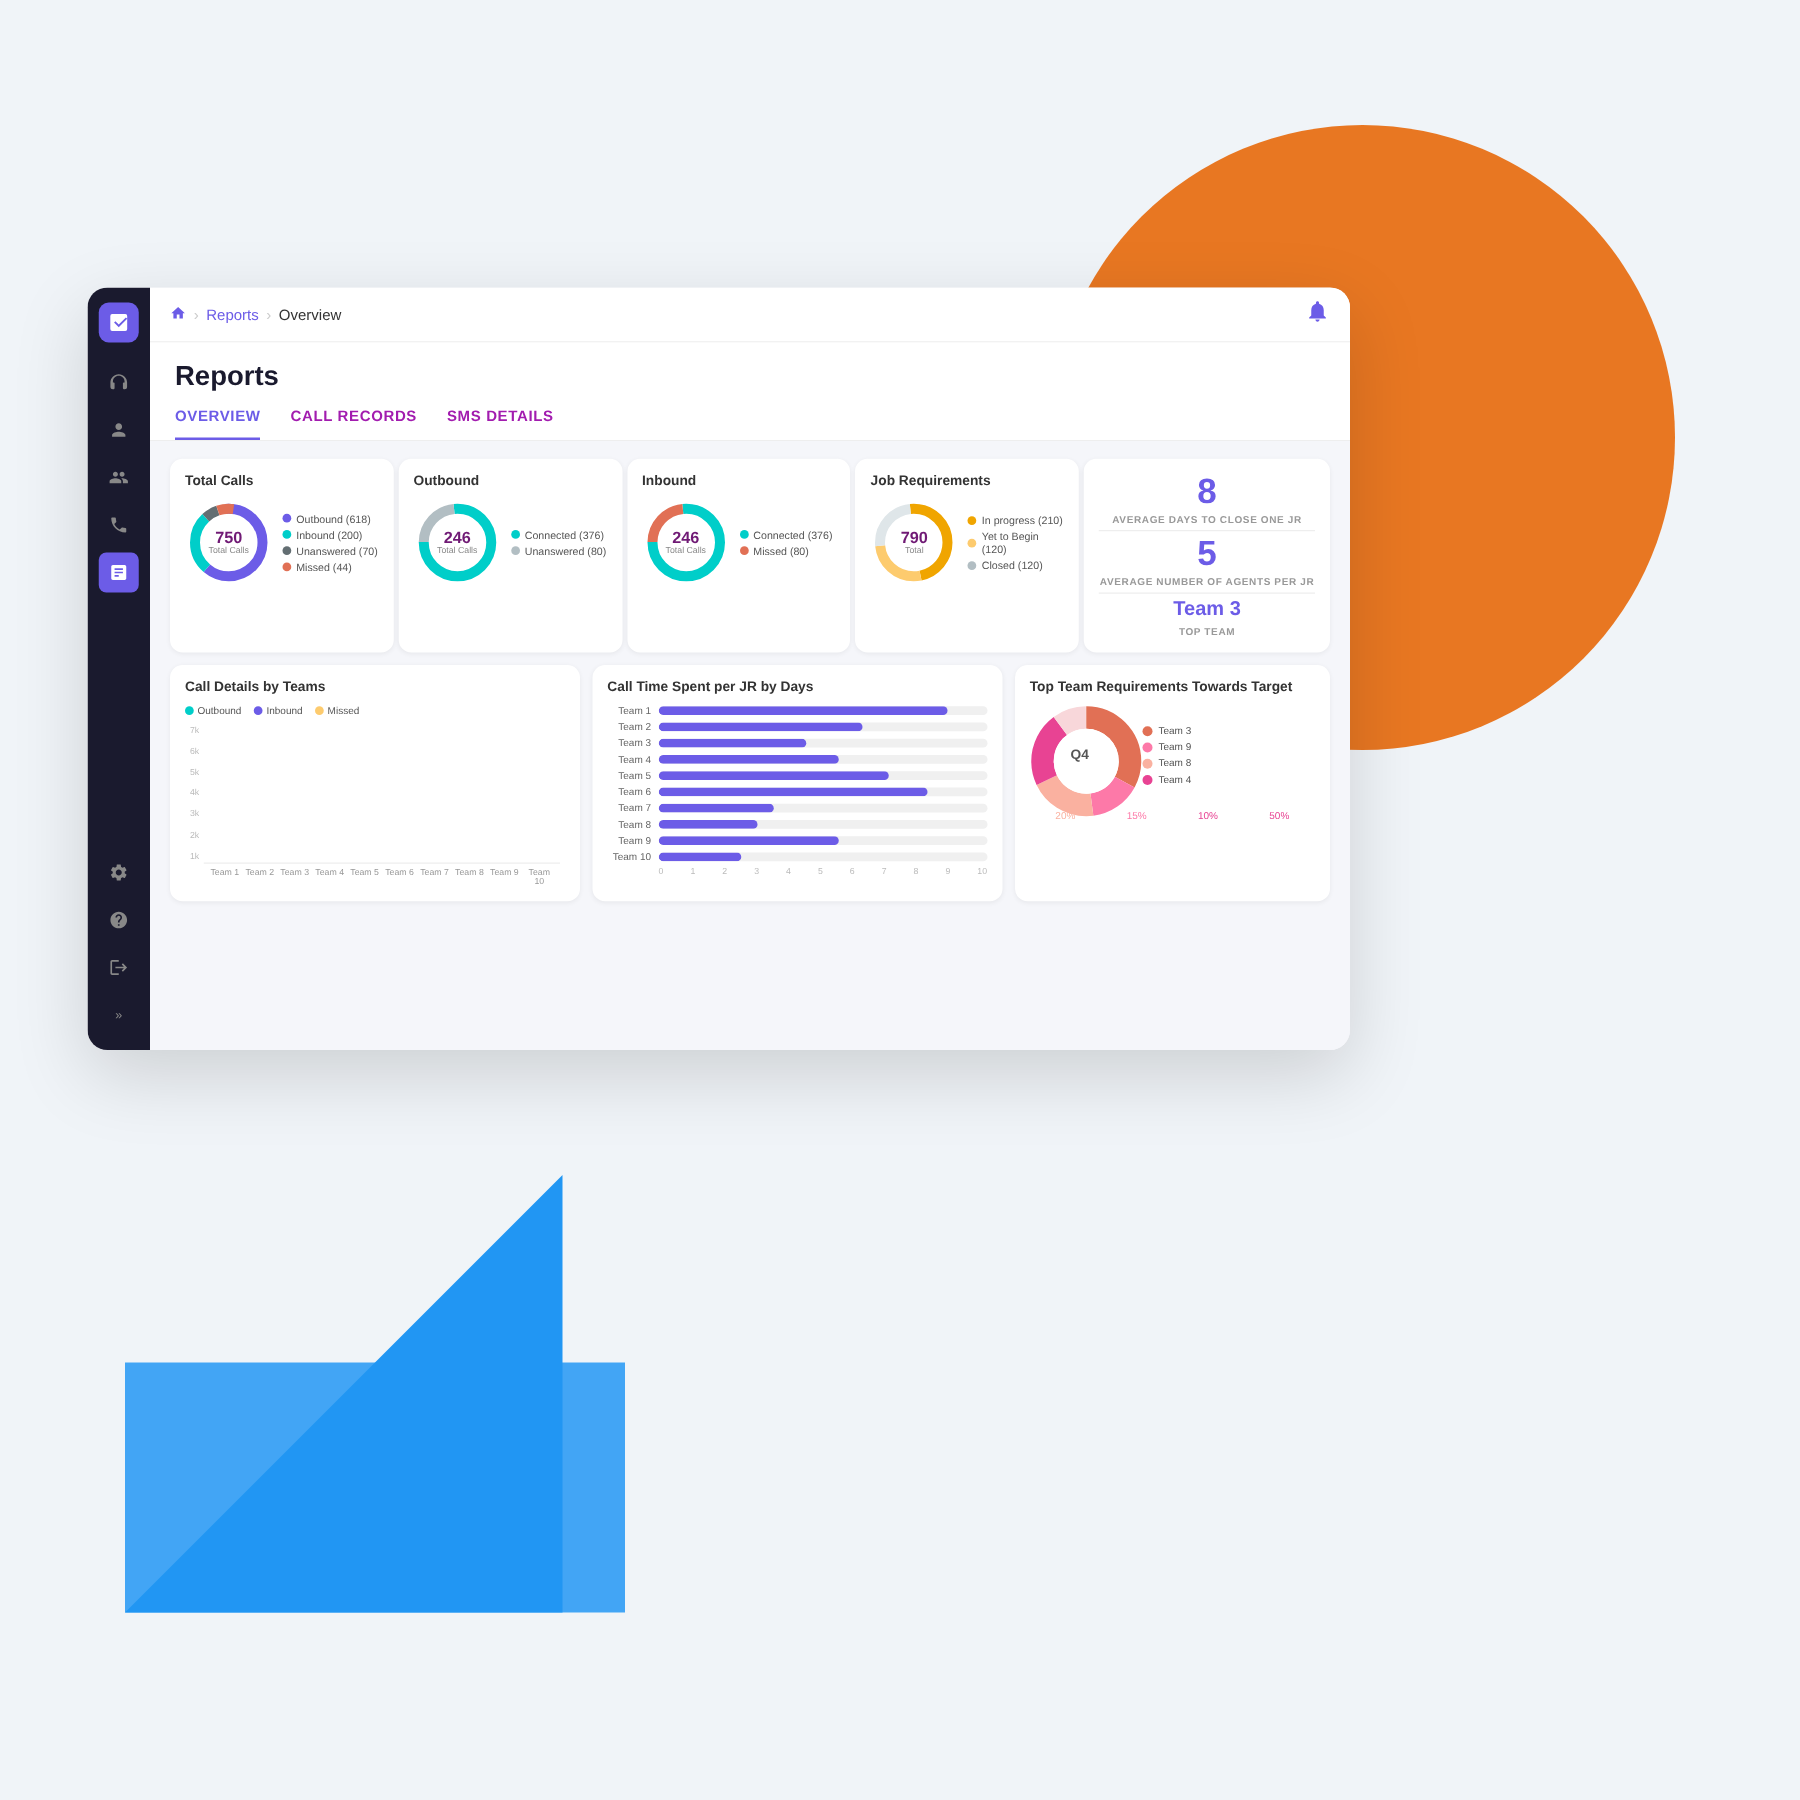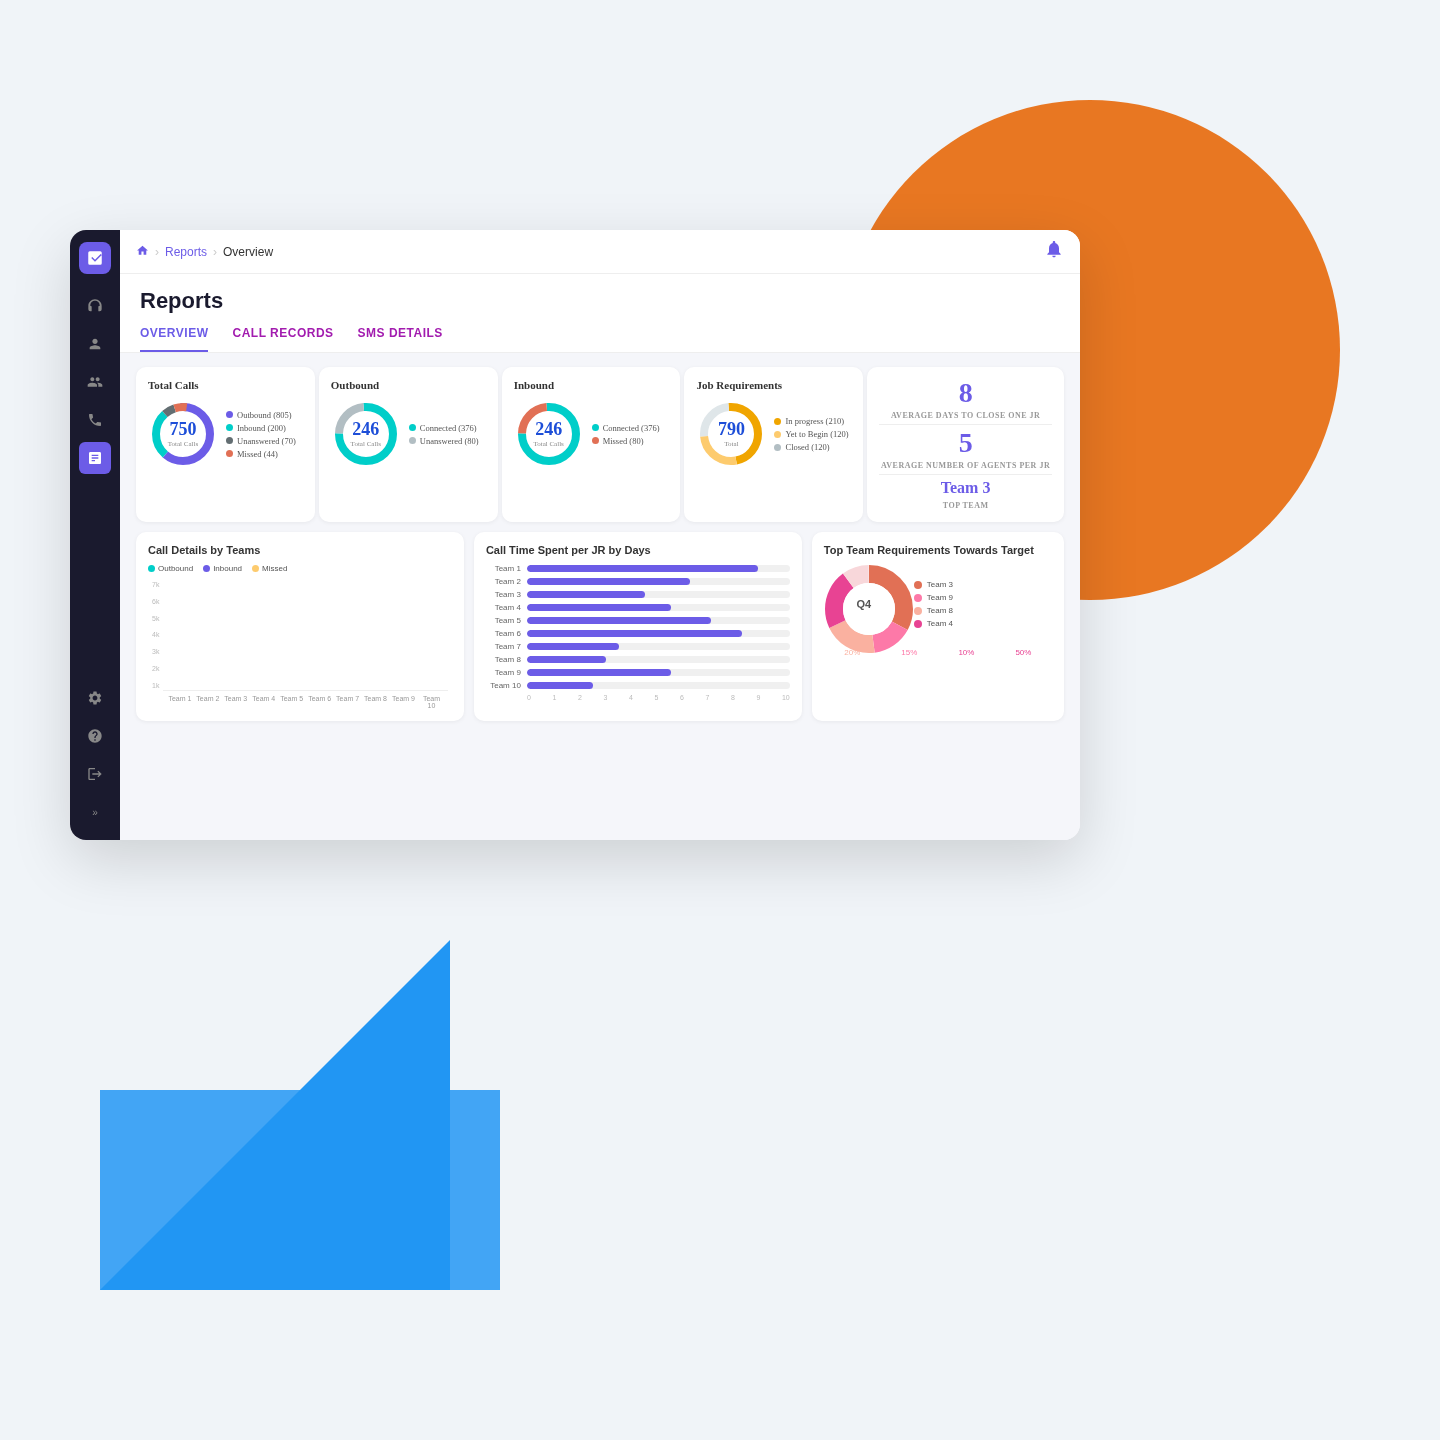--- a/index.html
+++ b/index.html
@@ -201,21 +201,20 @@
       color: #777;
       pointer-events: none;
     }
 
     
     .stats-row {
       display: grid;
       grid-template-columns: 1fr 1fr 1fr 1fr 1.1fr;
       gap: 4px;
       margin-bottom: 10px;
-      font-family: Liberation Serif, serif;
     }
 
     
     .card {
       background: white;
       border-radius: 10px;
       padding: 12px;
       box-shadow: 0 1px 4px rgba(0,0,0,0.06);
     }
     .card-title {
@@ -238,23 +237,23 @@
       flex-shrink: 0;
     }
     .donut-center-text {
       position: absolute;
       top: 50%;
       left: 50%;
       transform: translate(-50%, -50%);
       text-align: center;
     }
     .donut-number {
-      font-size: 18px;
+      font-size: 13px;
       font-weight: 700;
-      color: #1d4ed8;
+      color: #701a75;
       display: block;
     }
     .donut-label {
       font-size: 7px;
       color: #888;
       display: block;
       line-height: 1.2;
     }
     .legend {
       display: flex;
@@ -552,21 +551,21 @@
                 <circle cx="35" cy="35" r="27" fill="none" stroke="#e17055" stroke-width="8" stroke-dasharray="9.9 156.7" stroke-dashoffset="-160.5" transform="rotate(-90 35 35)"></circle>
               </svg>
               <div class="donut-center-text">
                 <span class="donut-number">750</span>
                 <span class="donut-label">Total Calls</span>
               </div>
             </div>
             <div class="legend">
               <div class="legend-item">
                 <div class="legend-dot" style="background:#6C5CE7;"></div>
-                <span>Outbound (805)</span>
+                <span>Outbound (618)</span>
               </div>
               <div class="legend-item">
                 <div class="legend-dot" style="background:#00CEC9;"></div>
                 <span>Inbound (200)</span>
               </div>
               <div class="legend-item">
                 <div class="legend-dot" style="background:#636e72;"></div>
                 <span>Unanswered (70)</span>
               </div>
               <div class="legend-item">

